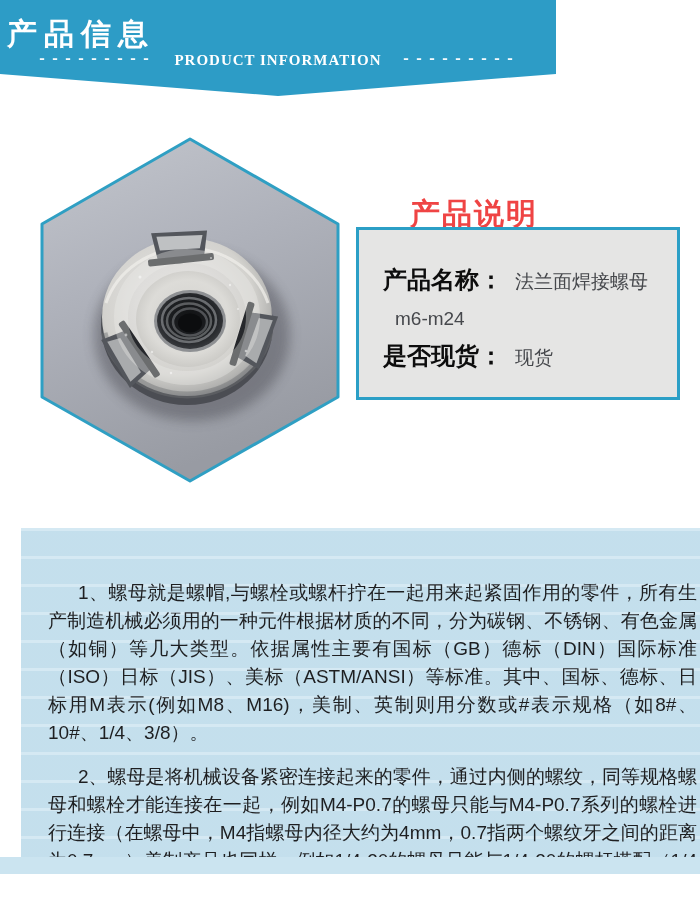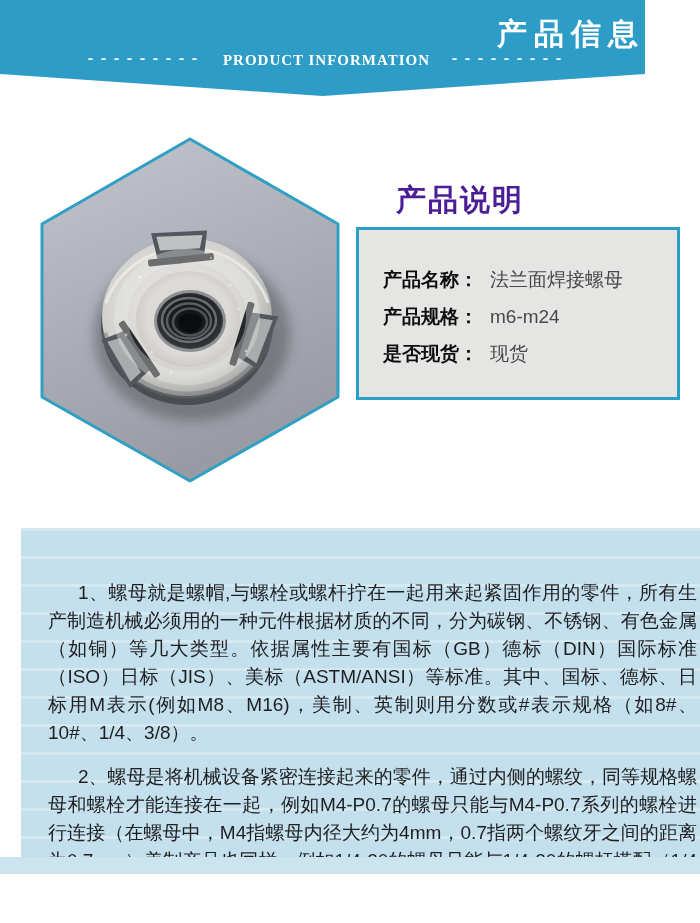--- a/index.html
+++ b/index.html
@@ -13,27 +13,26 @@
     position: relative;
     width: 700px;
     height: 923px;
     overflow: hidden;
     background: #ffffff;
   }
 
   
   .banner {
     position: relative;
-    width: 637px;
+    width: 556px;
     height: 96px;
     background: #2d9cc6;
     clip-path: polygon(0 0, 100% 0, 100% 77%, 50% 100%, 0 77%);
     color: #ffffff;
-    text-align: right;
-    padding-left: 8px;
+    text-align: left;
   }
   .banner-title {
     margin: 0;
     padding-top: 17px;
     font-size: 30px;
     line-height: 34px;
     font-weight: bold;
     letter-spacing: 7px;
     text-indent: 7px;
   }
@@ -70,46 +69,46 @@
     position: absolute;
     left: 40px;
     top: 41px;
     width: 300px;
     height: 346px;
   }
   .section-title {
     position: absolute;
     left: 392px;
     top: 84px;
-    margin: 4px;
+    margin: 18px;
     font-size: 30px;
     line-height: 32px;
     font-weight: bold;
     letter-spacing: 2px;
-    color: #4c1d95;
+    color: #ef4444;
   }
   .spec-box {
     position: absolute;
     left: 356px;
     top: 131px;
     width: 324px;
     height: 173px;
     box-sizing: border-box;
     border: 3px solid #2b9fc6;
     background: #e5e5e4;
     padding: 31px 10px 0 24px;
   }
   .spec-row {
     display: flex;
     align-items: baseline;
     line-height: 37px;
     white-space: nowrap;
   }
   .spec-label {
-    font-size: 19px;
+    font-size: 24px;
     font-weight: bold;
     color: #0d0d0d;
   }
   .spec-value {
     font-size: 19px;
     color: #46484c;
     margin-left: 12px;
   }
 
   
@@ -245,21 +244,20 @@
     </svg>
 
     <h2 class="section-title">产品说明</h2>
 
     <div class="spec-box">
       <div class="spec-row">
         <span class="spec-label">产品名称：</span>
         <span class="spec-value">法兰面焊接螺母</span>
       </div>
       <div class="spec-row">
-        <span class="spec-label">产品规格：</span>
         <span class="spec-value">m6-m24</span>
       </div>
       <div class="spec-row">
         <span class="spec-label">是否现货：</span>
         <span class="spec-value">现货</span>
       </div>
     </div>
   </section>
 
   <section class="desc-panel">

